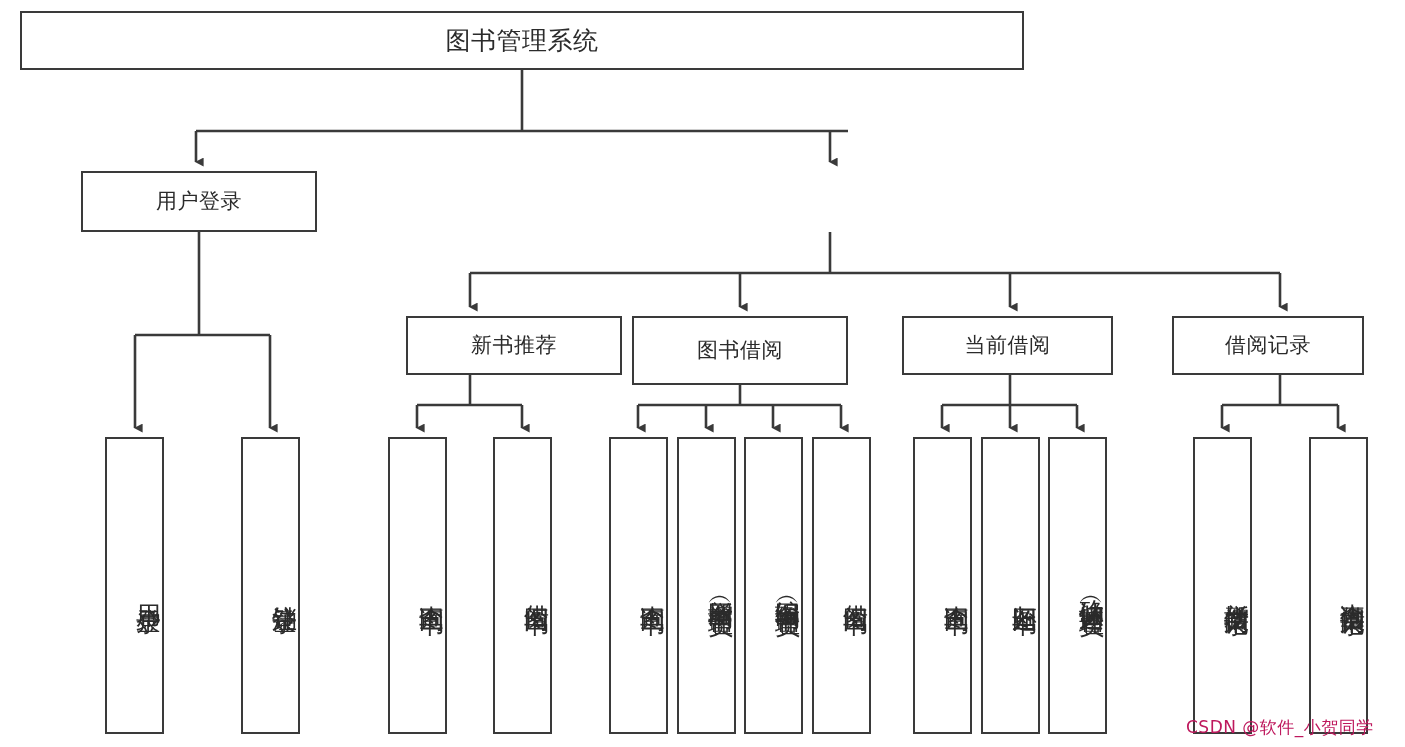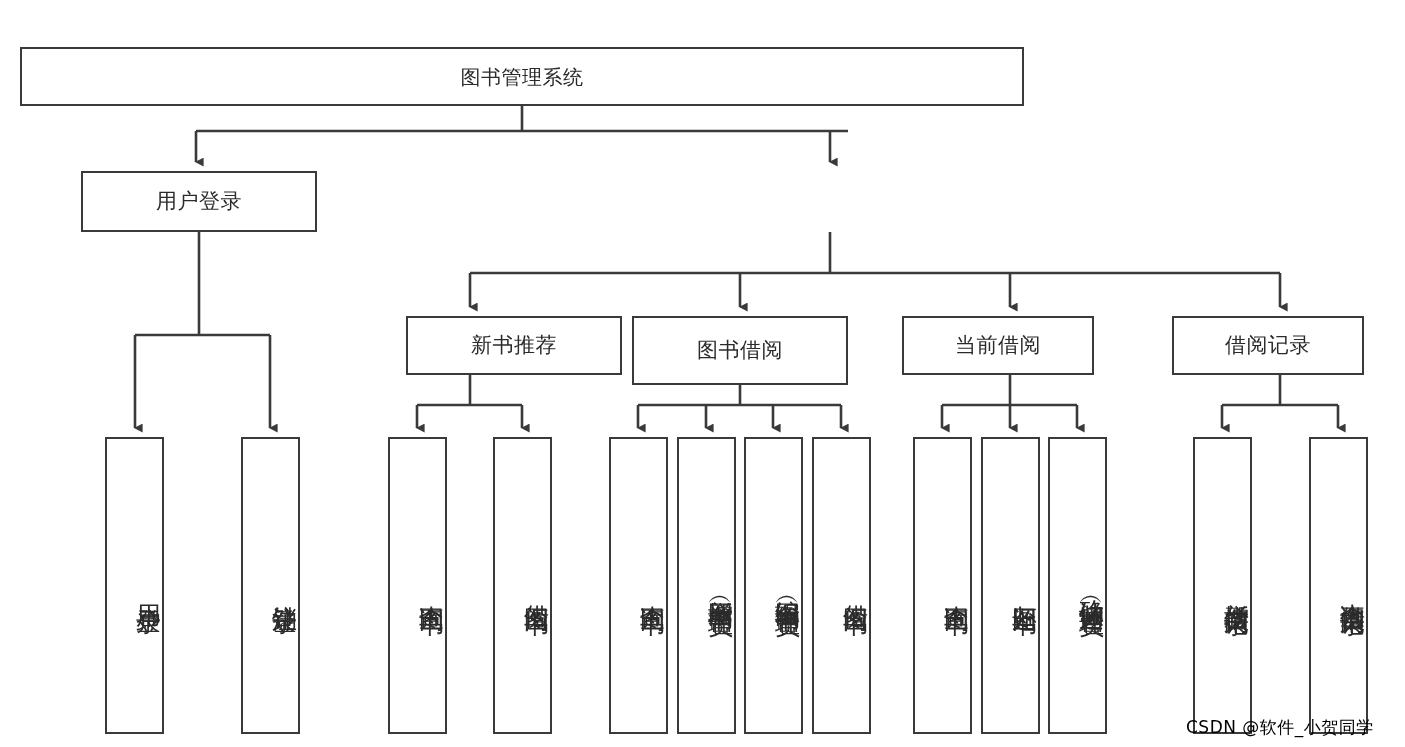--- a/index.html
+++ b/index.html
@@ -39,22 +39,21 @@
     justify-content: center;
     color: #2b2b2b;
   }
   .node-h {
     font-size: 21px;
     line-height: 1.2;
     letter-spacing: 0.5px;
     white-space: nowrap;
   }
   .node-root {
-    font-size: 20px;
-    margin-top: 36px;
+    font-size: 25px;
   }
   .node-v {
     writing-mode: vertical-rl;
     text-orientation: upright;
     font-size: 25px;
     line-height: 1.08;
     letter-spacing: 2px;
     align-items: flex-start;
     justify-content: center;
     padding-top: 6px;
@@ -64,21 +63,21 @@
     writing-mode: vertical-rl;
     text-orientation: upright;
     display: block;
     max-height: 262px;
   }
   .watermark {
     position: absolute;
     left: 1186px;
     top: 716px;
     font-size: 17px;
-    color: #000000;
+    color: #be185d;
     white-space: nowrap;
     letter-spacing: 0.5px;
   }
 </style>
 </head>
 <body>
 
 <div id="diagram-root">
 
   <svg id="edge-layer" viewBox="0 0 1405 747" width="1405" height="747" xmlns="http://www.w3.org/2000/svg">
@@ -138,21 +137,21 @@
   <div class="node node-h" style="left:81px; top:171px; width:236px; height:61px;">
     <span>用户登录</span>
   </div>
 
   <div class="node node-h" style="left:362px; top:316px; width:216px; height:59px;margin-left:44px;">
     <span>新书推荐</span>
   </div>
   <div class="node node-h" style="left:632px; top:316px; width:216px; height:69px;">
     <span>图书借阅</span>
   </div>
-  <div class="node node-h" style="left:902px; top:316px; width:192px; height:59px;align-items:center;">
+  <div class="node node-h" style="left:902px; top:316px; width:211px; height:59px;align-items:center;">
     <span>当前借阅</span>
   </div>
   <div class="node node-h" style="left:1172px; top:316px; width:192px; height:59px;">
     <span>借阅记录</span>
   </div>
 
   <div class="node node-v" style="left:105px; top:437px; width:59px; height:297px;">
     <span class="node-v-span">用户登录</span>
   </div>
   <div class="node node-v" style="left:241px; top:437px; width:59px; height:297px;">

